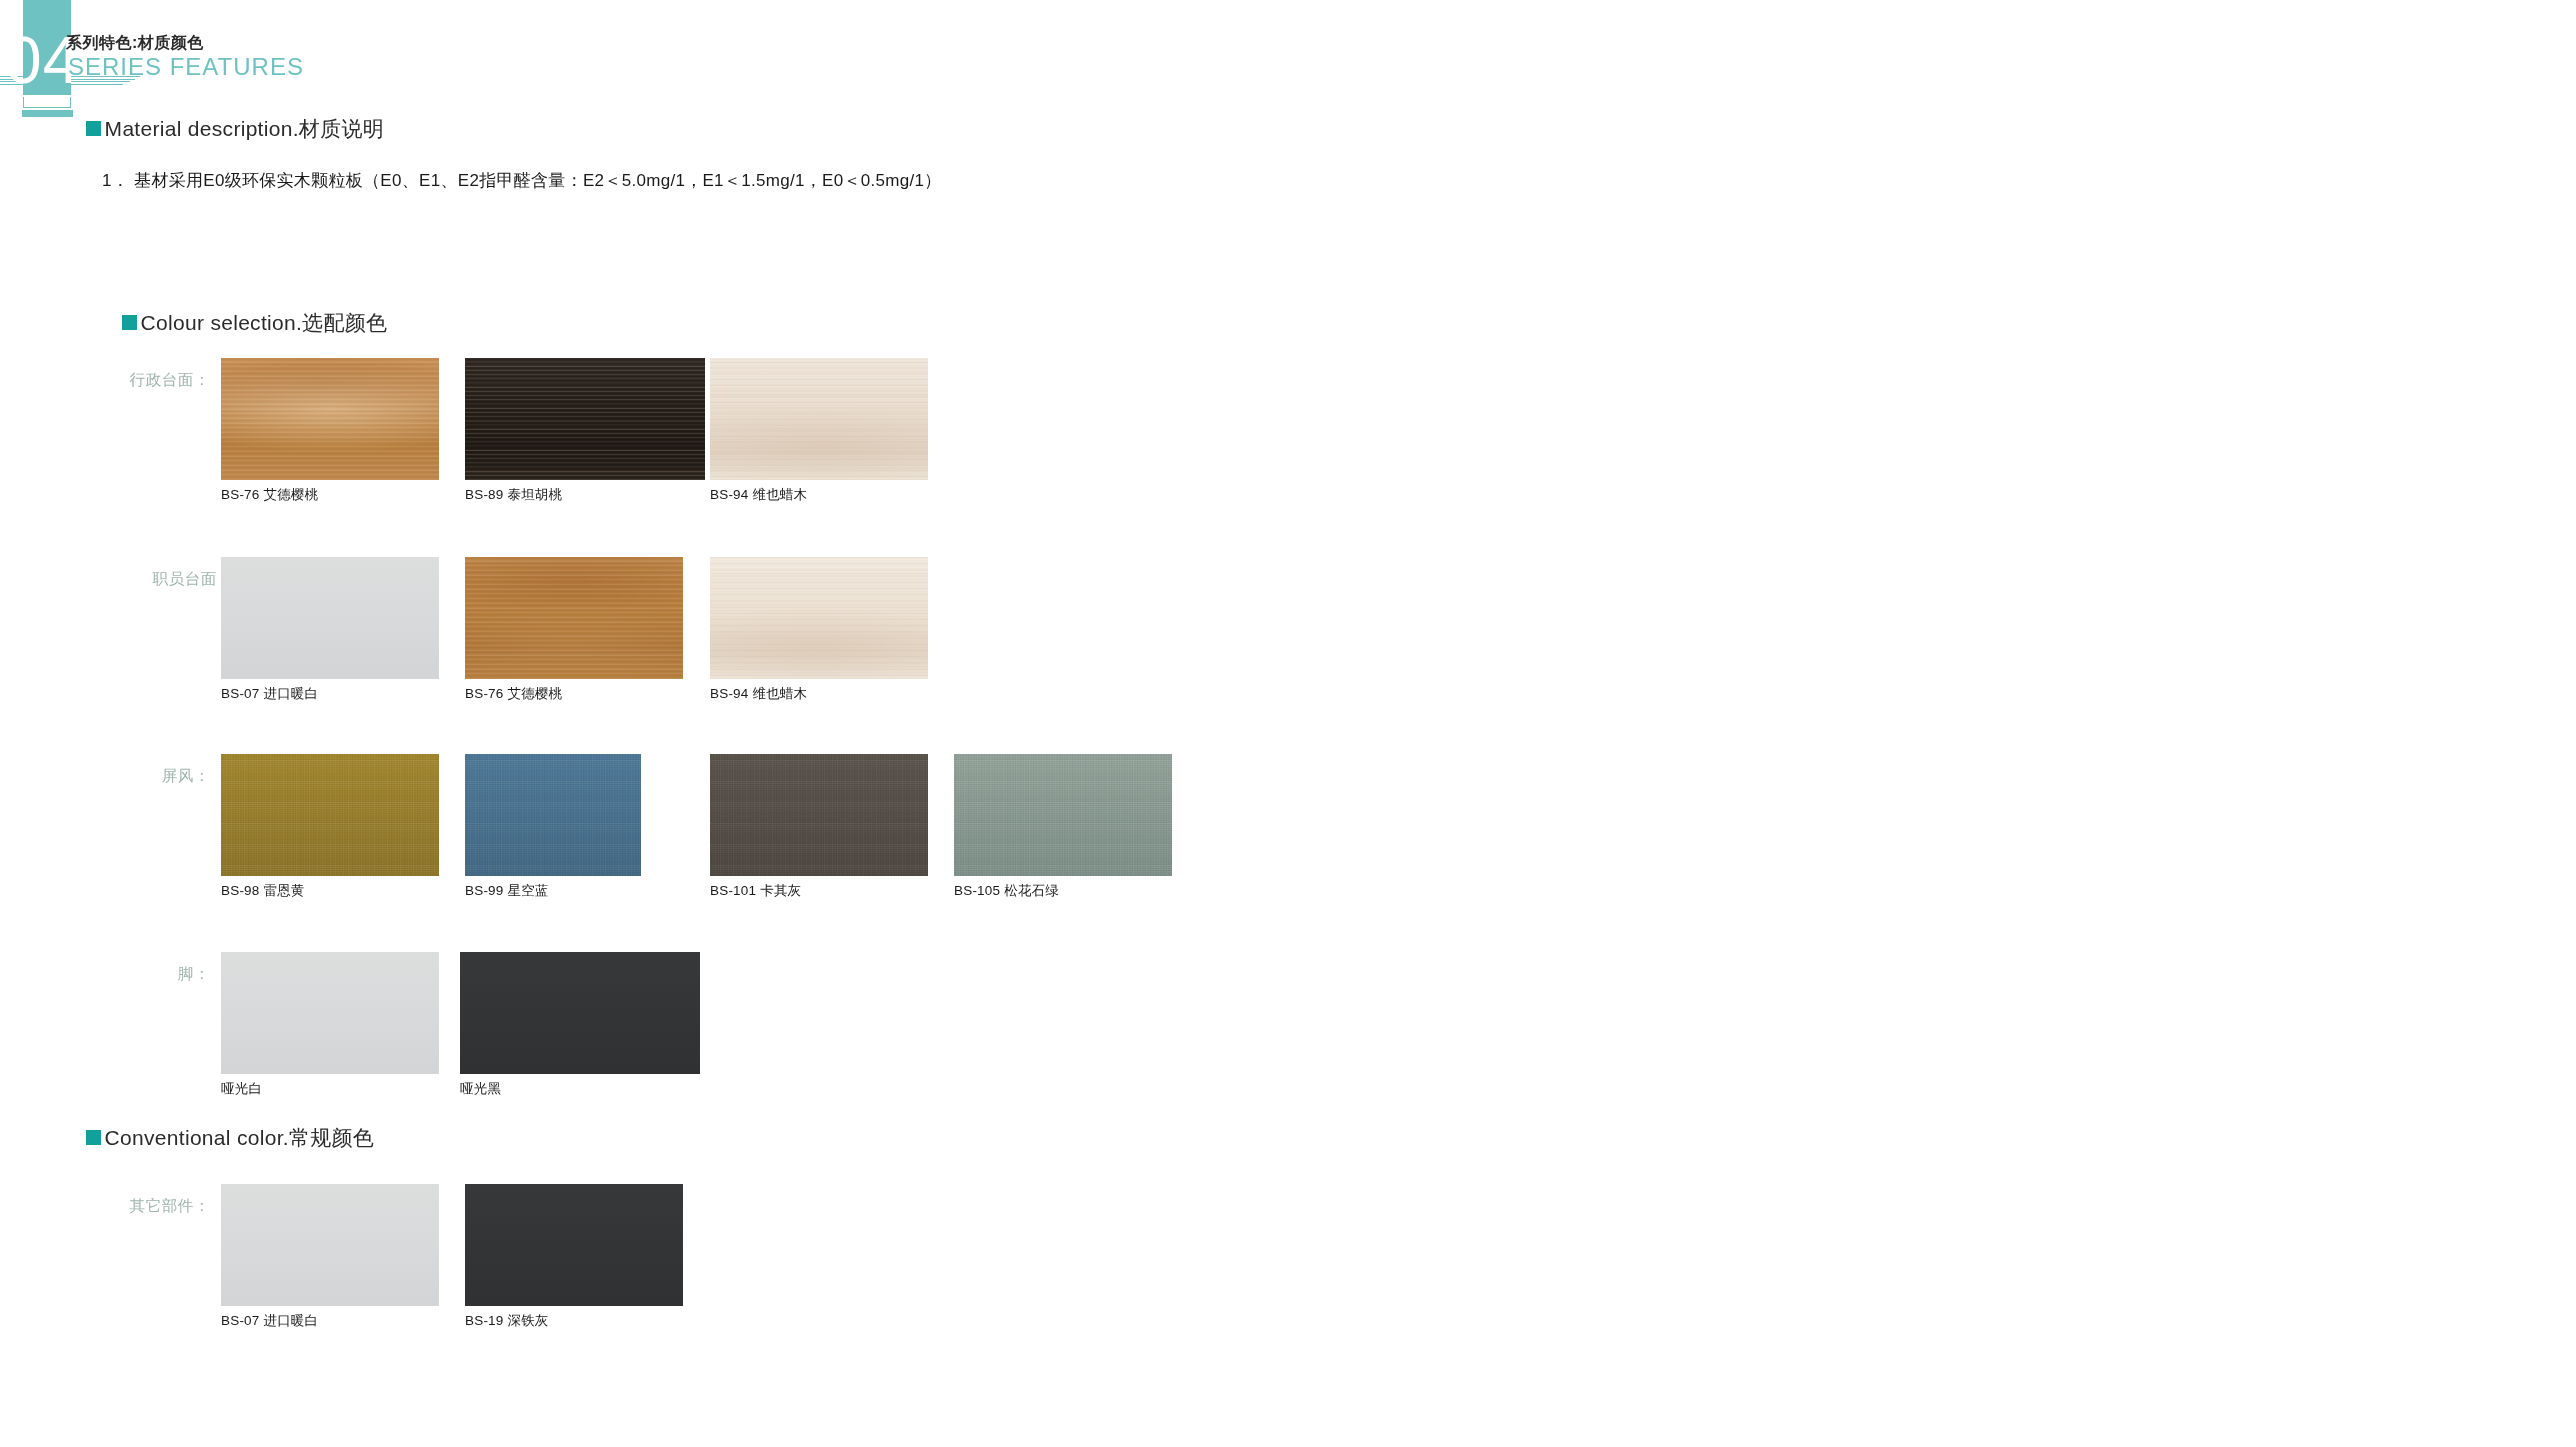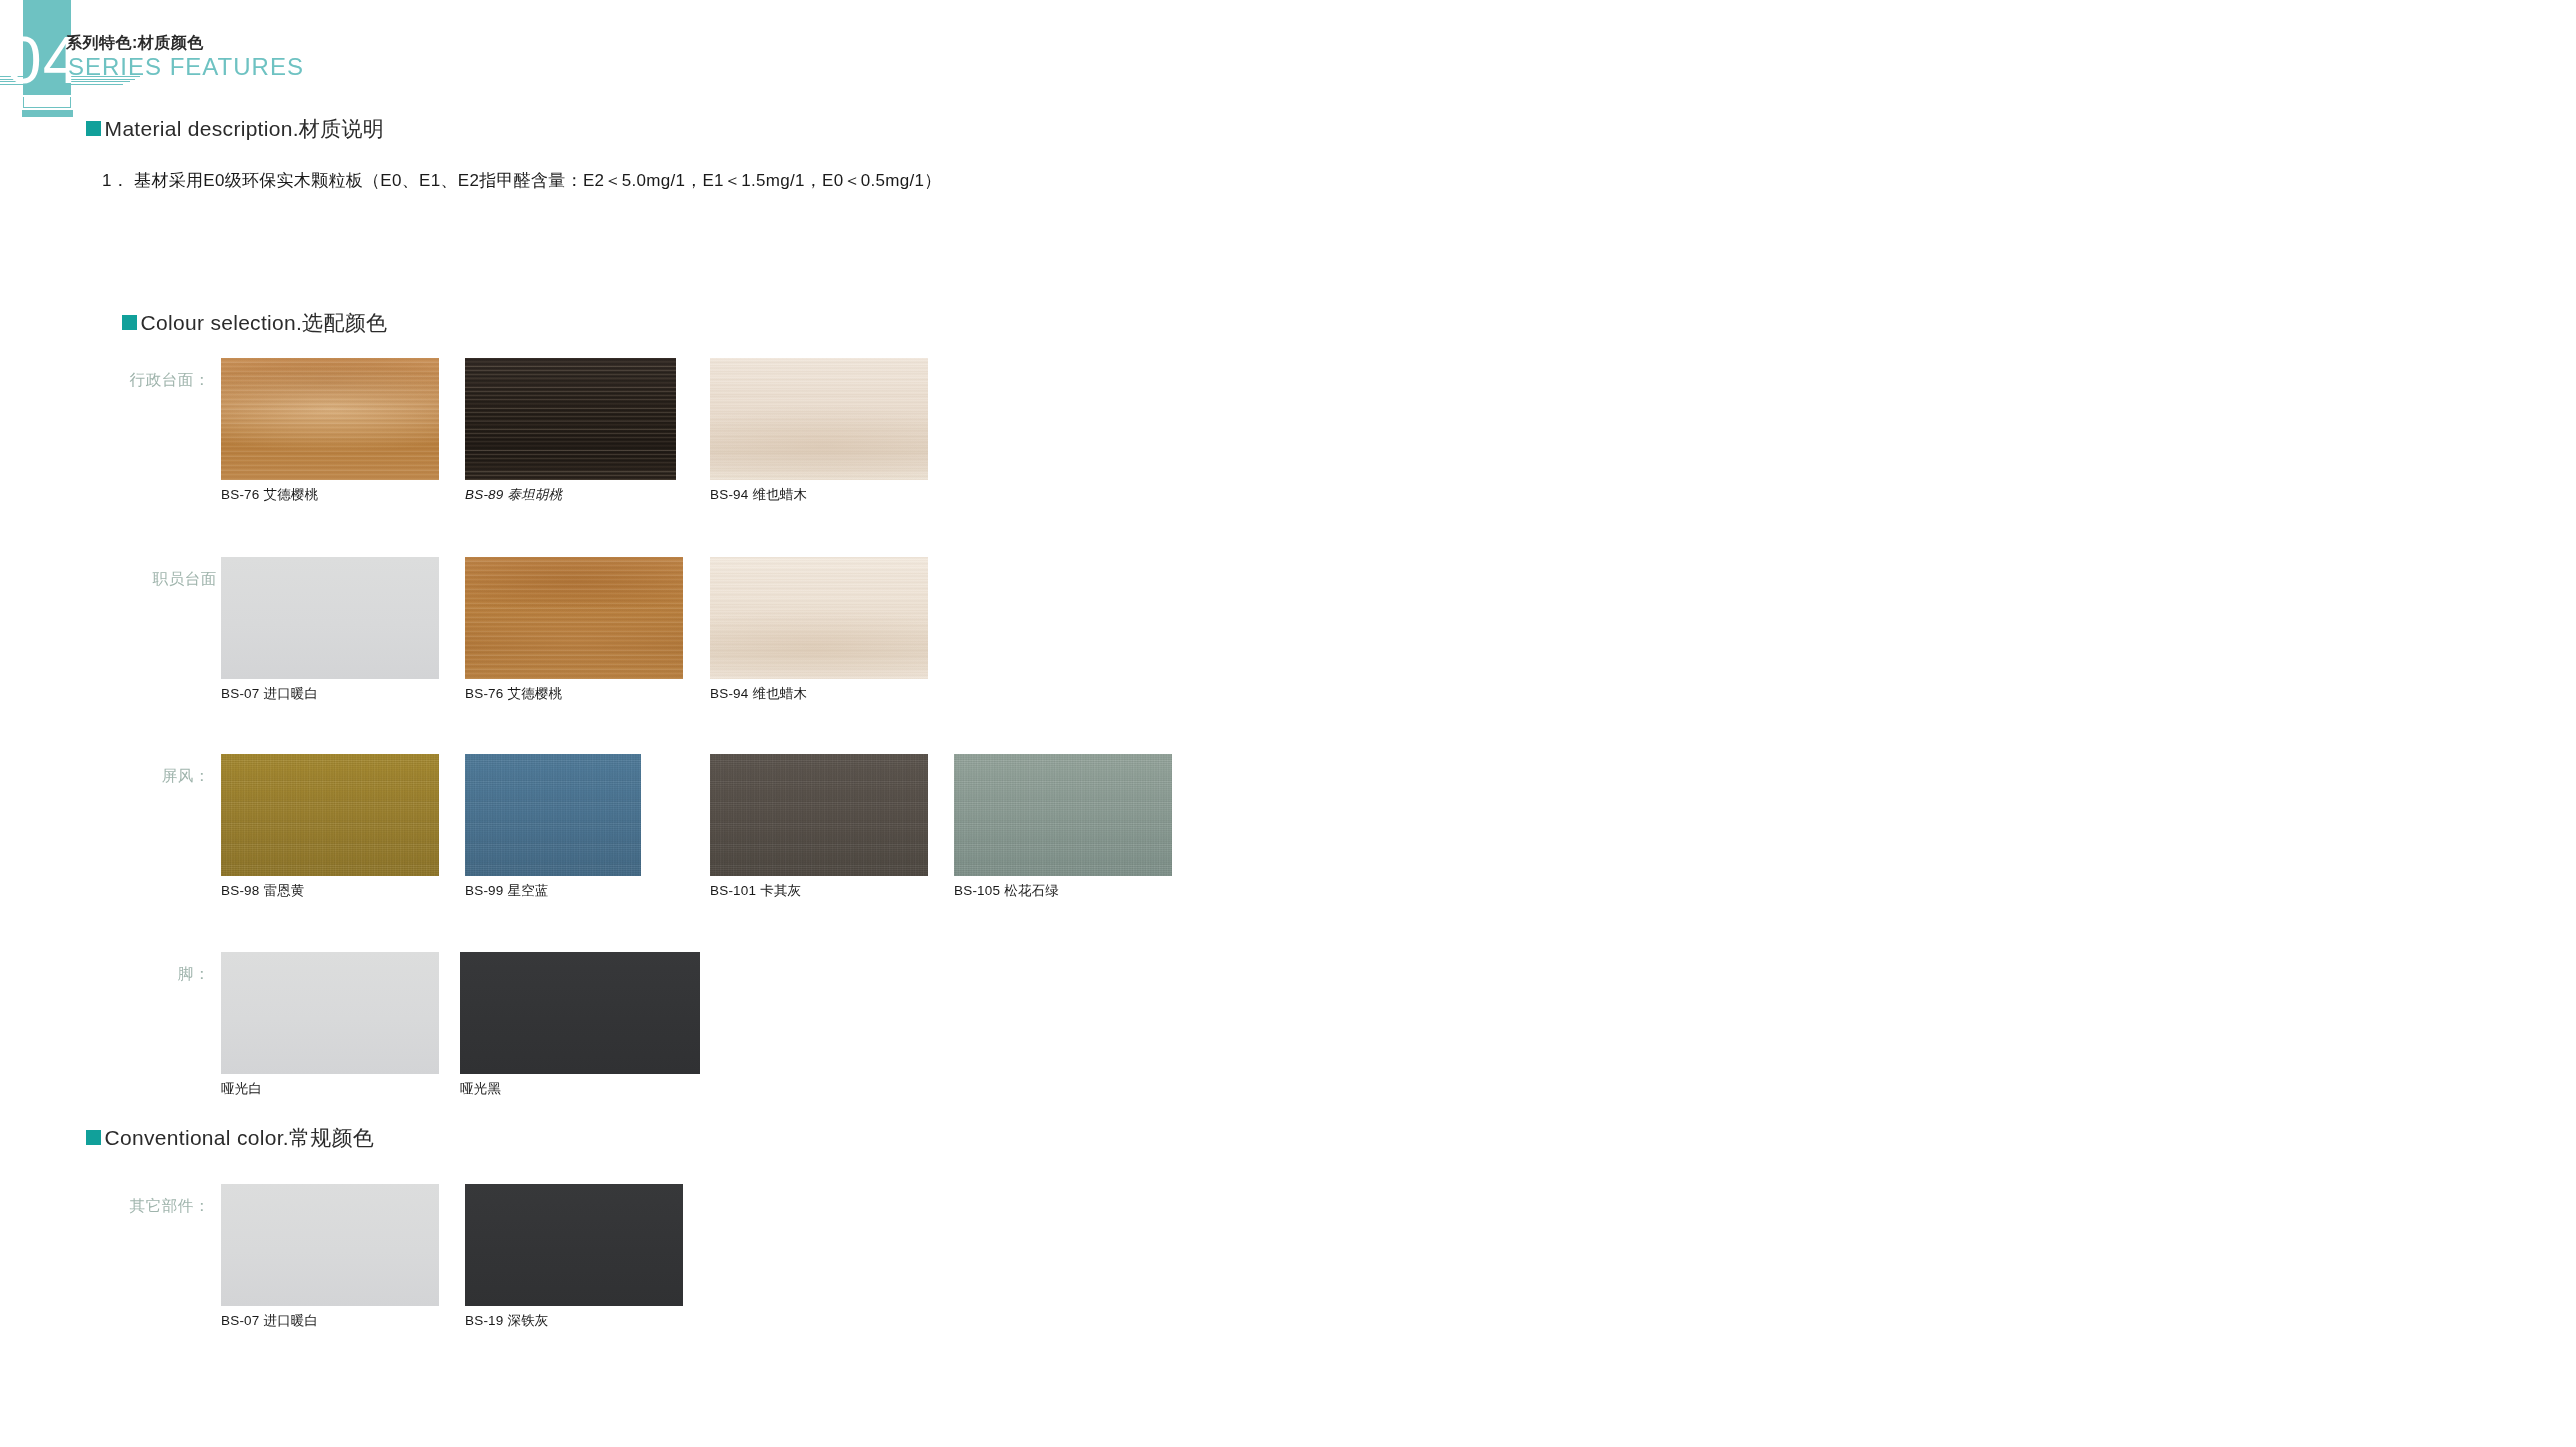--- a/index.html
+++ b/index.html
@@ -241,21 +241,21 @@
   <div class="swatch-cell" style="left:221px; width:218px;">
     <div class="swatch-chip">
       <div class="grain" style="background:
              repeating-linear-gradient(0deg, rgba(255,255,255,0.10) 0px, rgba(255,255,255,0.0) 1.6px, rgba(110,60,20,0.09) 3.1px, rgba(255,255,255,0.0) 4.7px),
              radial-gradient(ellipse 120% 55% at 50% 42%, rgba(255,232,195,0.40), rgba(0,0,0,0) 65%),
              radial-gradient(ellipse 90% 34% at 48% 20%, rgba(150,88,32,0.30), rgba(0,0,0,0) 70%),
              linear-gradient(180deg, #c99158 0%, #c18b52 38%, #b9803f 72%, #c08a4e 100%);"></div>
     </div>
     <div class="swatch-label">BS-76  艾德樱桃</div>
   </div>
-  <div class="swatch-cell" style="left:465px; width:211px;font-style:italic;">
+  <div class="swatch-cell" style="left:465px; width:240px;">
     <div class="swatch-chip">
       <div class="grain" style="background:
              repeating-linear-gradient(0deg, rgba(190,175,155,0.22) 0px, rgba(0,0,0,0) 1px, rgba(0,0,0,0.30) 2.6px, rgba(0,0,0,0) 4.2px),
              repeating-linear-gradient(0deg, rgba(215,200,180,0.13) 0px, rgba(0,0,0,0) 0.5px, rgba(0,0,0,0) 7.3px),
              linear-gradient(180deg, #39302a 0%, #2d251e 40%, #261f19 75%, #332a22 100%);"></div>
     </div>
     <div class="swatch-label">BS-89  泰坦胡桃</div>
   </div>
   <div class="swatch-cell" style="left:710px; width:218px;">
     <div class="swatch-chip">

